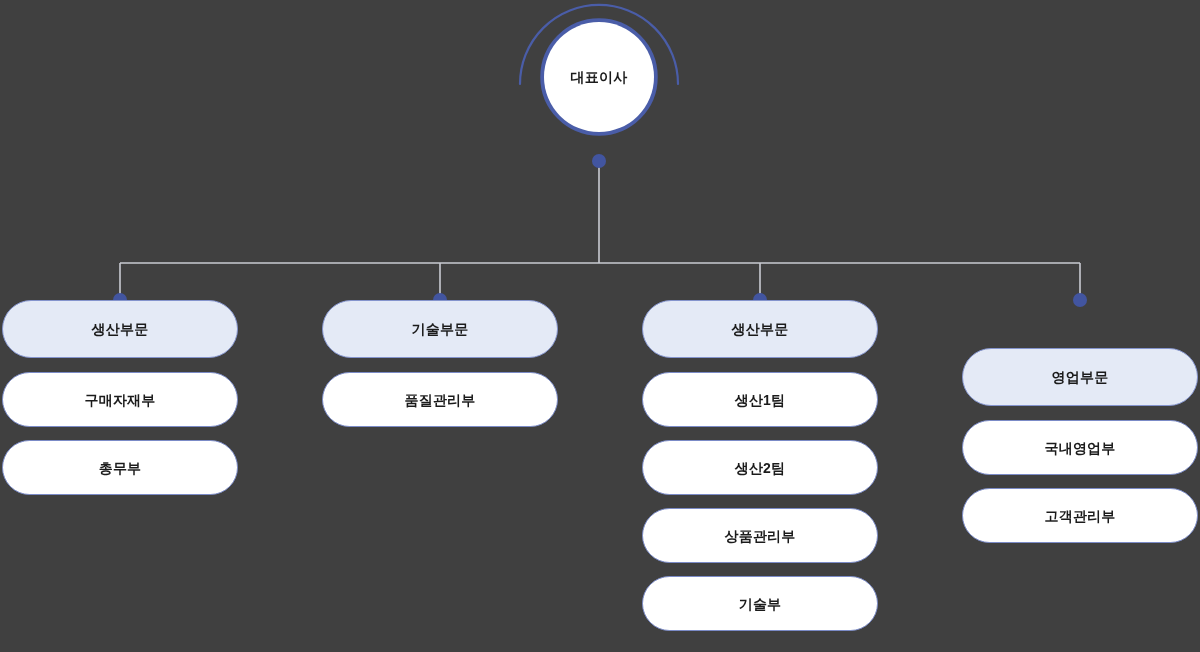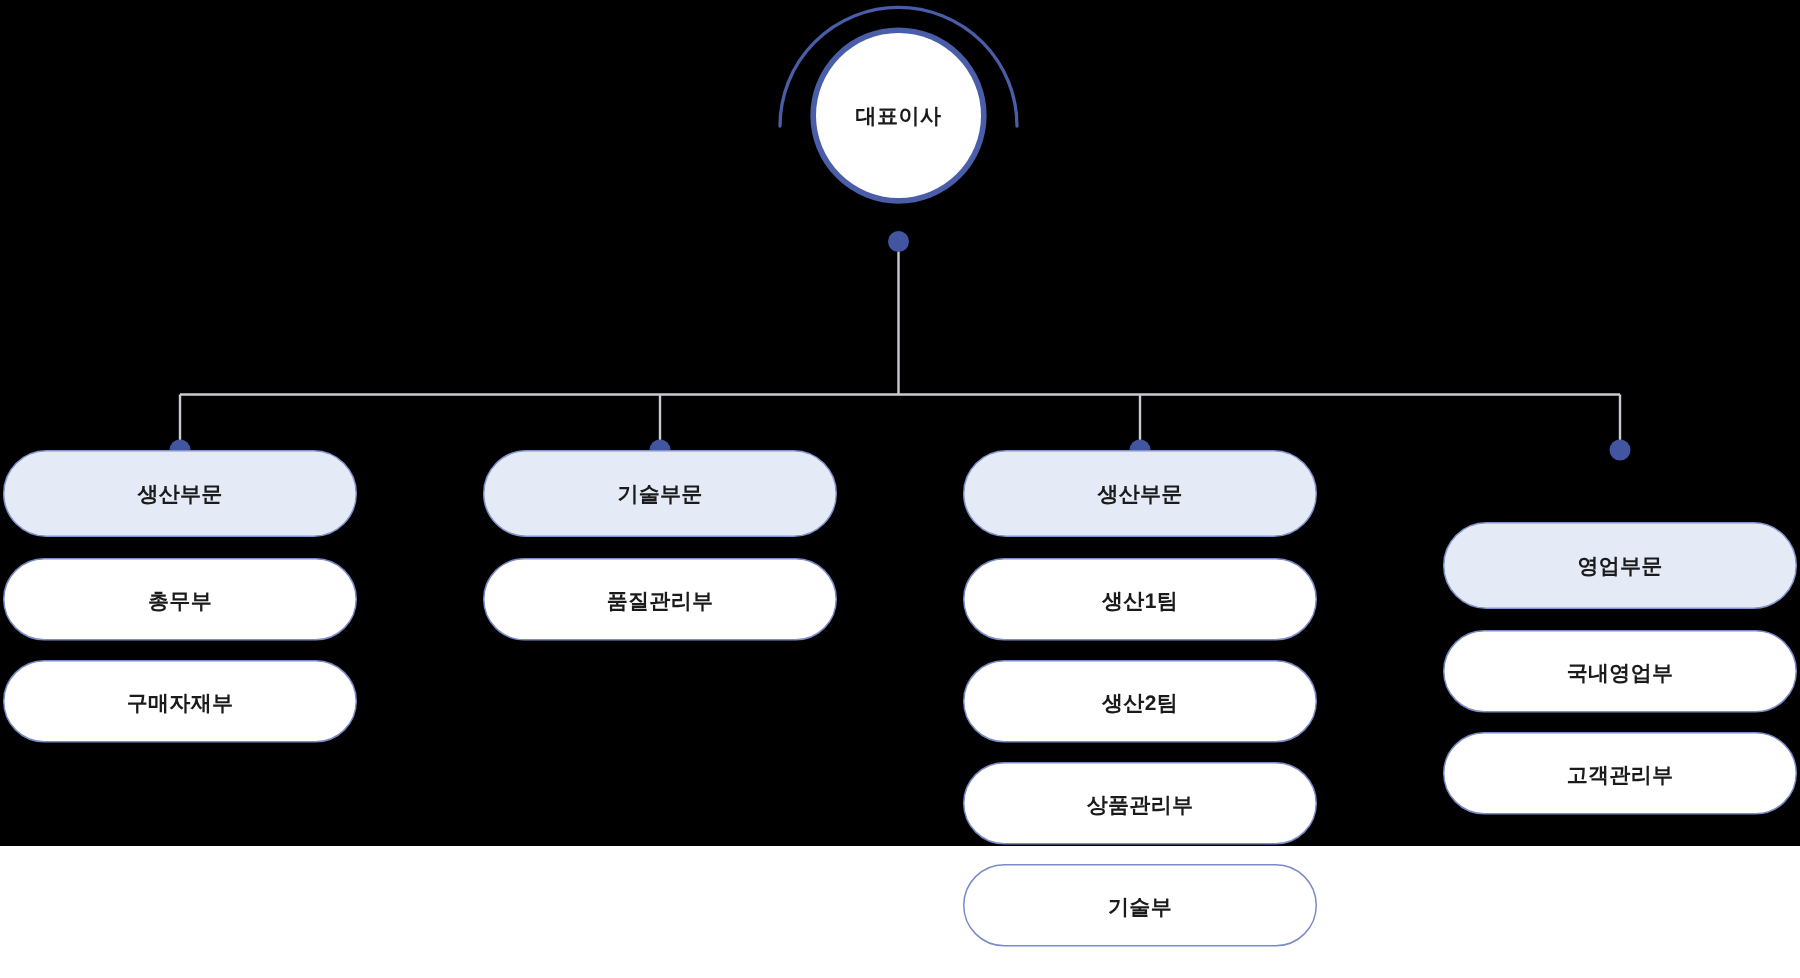--- a/index.html
+++ b/index.html
@@ -9,22 +9,22 @@
   }
   body {
     font-family: "Liberation Sans", "DejaVu Sans", sans-serif;
     width: 1200px;
     height: 652px;
     overflow: hidden;
   }
   #org-chart {
     position: relative;
     width: 1200px;
-    height: 564px;
-    background: #000000;
+    height: 652px;
+    background: #404040;
   }
   #wires {
     position: absolute;
     left: 0;
     top: 0;
     width: 1200px;
     height: 652px;
     pointer-events: none;
   }
 
@@ -118,24 +118,24 @@
 
   <div class="root-node">
     <span class="root-label">대표이사</span>
   </div>
 
   <div class="column" style="left:2px; top:300px;">
     <div class="node head">
       <span class="node-label">생산부문</span>
     </div>
     <div class="node">
-      <span class="node-label">총무부</span>
+      <span class="node-label">구매자재부</span>
     </div>
     <div class="node">
-      <span class="node-label">구매자재부</span>
+      <span class="node-label">총무부</span>
     </div>
   </div>
 
   <div class="column" style="left:322px; top:300px;">
     <div class="node head">
       <span class="node-label">기술부문</span>
     </div>
     <div class="node">
       <span class="node-label">품질관리부</span>
     </div>

